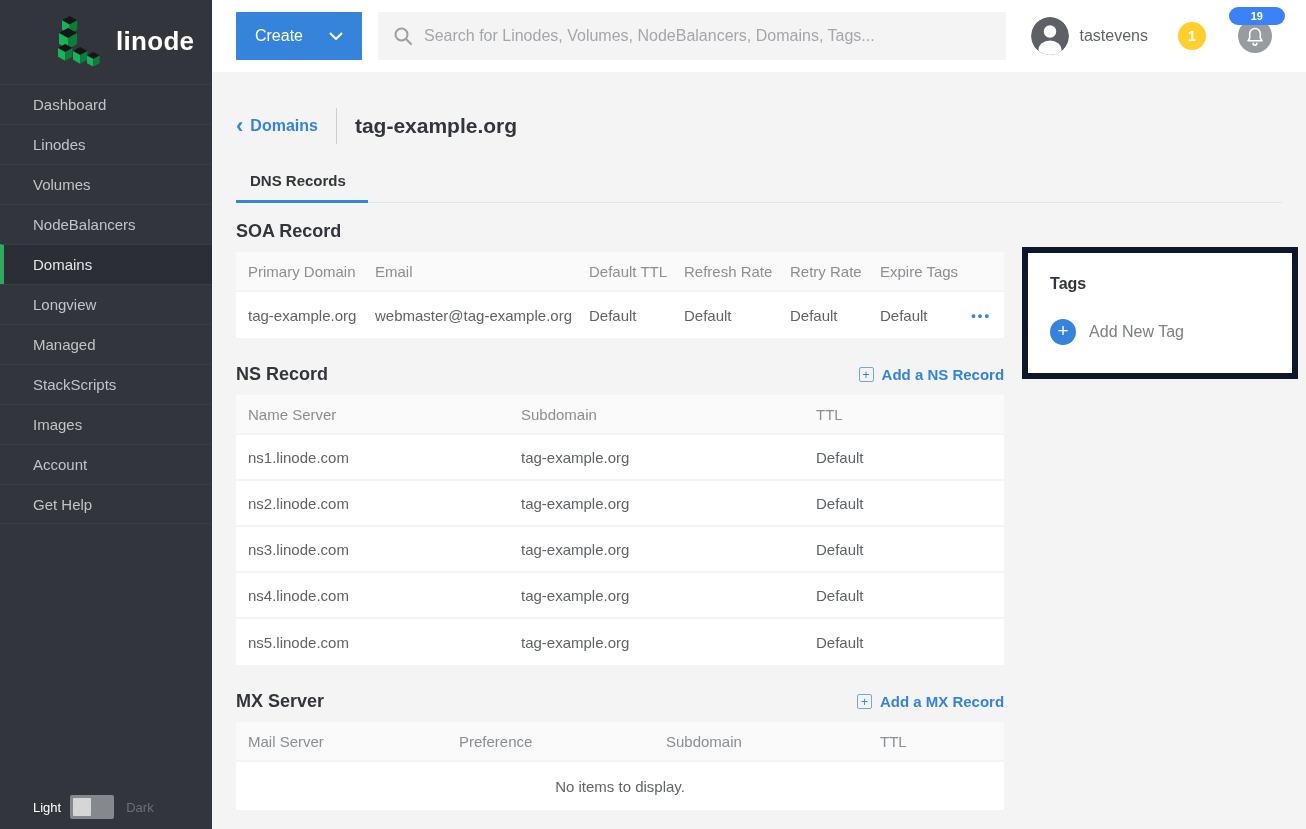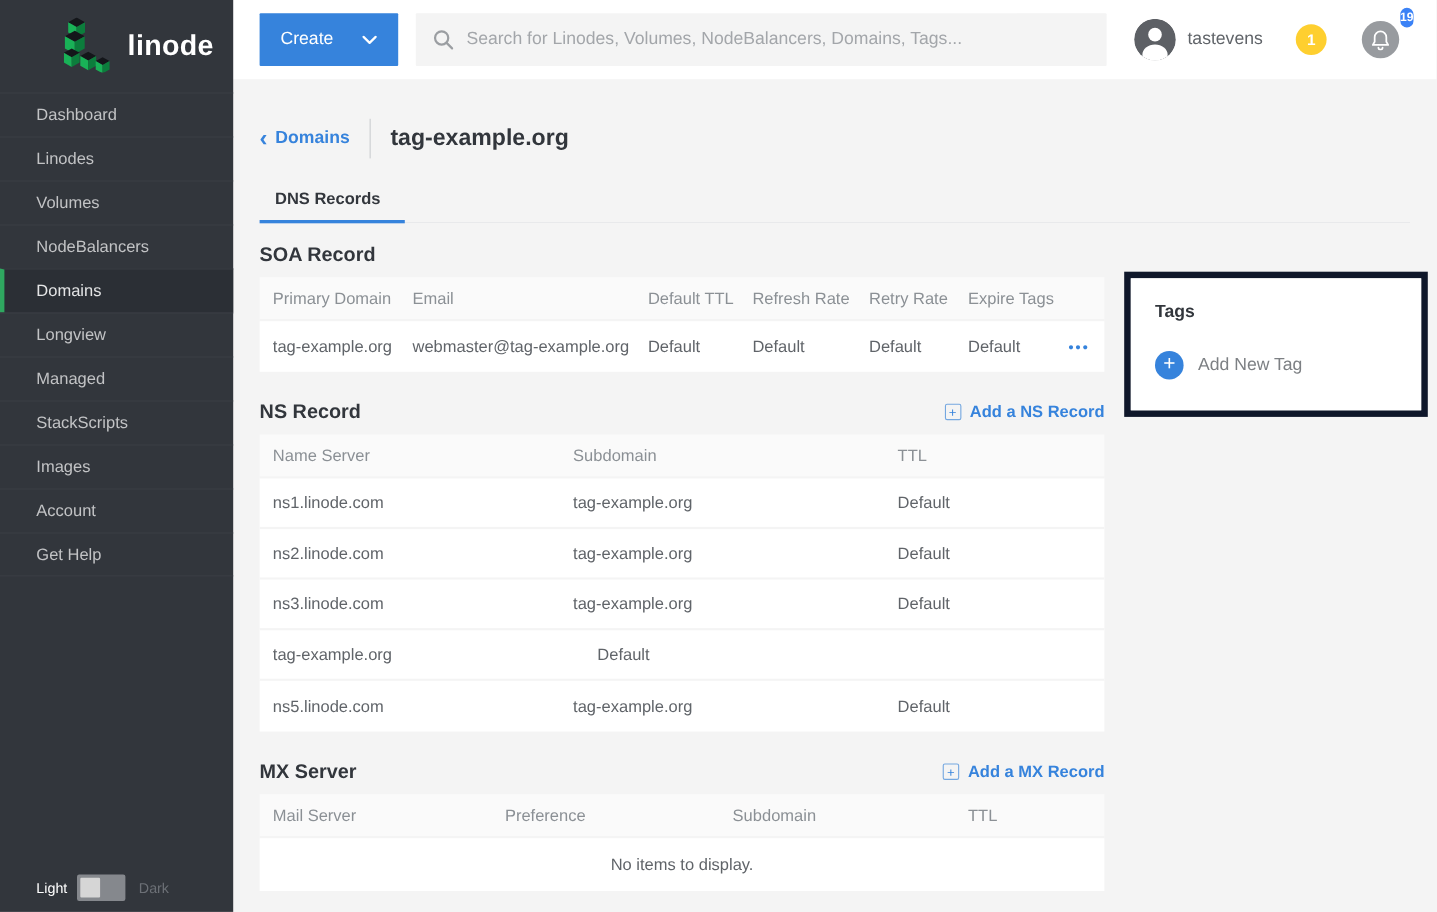--- a/index.html
+++ b/index.html
@@ -76,21 +76,21 @@
     background:#fecf2f; color:#fff; font-weight:bold; font-size:14px;
     display:flex; align-items:center; justify-content:center; cursor:pointer;
   }
   .bell-wrap { position:relative; margin-left:32px; margin-right:8px; }
   .bell-circle {
     width:34px; height:34px; border-radius:50%; background:#989b9f;
     display:flex; align-items:center; justify-content:center; cursor:pointer;
   }
   .notif-badge {
     position:absolute; top:-12px; right:-13px; background:#3b82f6; color:#fff;
-    font-size:11px; font-weight:bold; padding:3px 0; border-radius:10px;
+    font-size:11px; font-weight:bold; padding:3px 22px; border-radius:10px;
   }
 
   
   .main { position:absolute; left:212px; top:72px; width:1094px; height:757px; padding:0 24px; }
   .breadcrumb-row { display:flex; align-items:center; margin-top:36px; }
   .back-link { display:flex; align-items:center; gap:7px; color:#3683dc; font-size:16px; font-weight:bold; cursor:pointer; }
   .back-chevron { font-size:22px; line-height:0.8; font-weight:bold; }
   .crumb-divider { width:1px; height:36px; background:#cbcdd0; margin:0 18px; }
   .page-title { font-size:21px; font-weight:bold; color:#32363c; }
 
@@ -326,20 +326,21 @@
             <span class="cell ns-c1">ns2.linode.com</span>
             <span class="cell ns-c2">tag-example.org</span>
             <span class="cell ns-c3">Default</span>
           </div>
           <div class="trow">
             <span class="cell ns-c1">ns3.linode.com</span>
             <span class="cell ns-c2">tag-example.org</span>
             <span class="cell ns-c3">Default</span>
           </div>
           <div class="trow">
+            <span class="cell ns-c1">ns4.linode.com</span>
             <span class="cell ns-c2">tag-example.org</span>
             <span class="cell ns-c3">Default</span>
           </div>
           <div class="trow">
             <span class="cell ns-c1">ns5.linode.com</span>
             <span class="cell ns-c2">tag-example.org</span>
             <span class="cell ns-c3">Default</span>
           </div>
         </div>
       </div>

